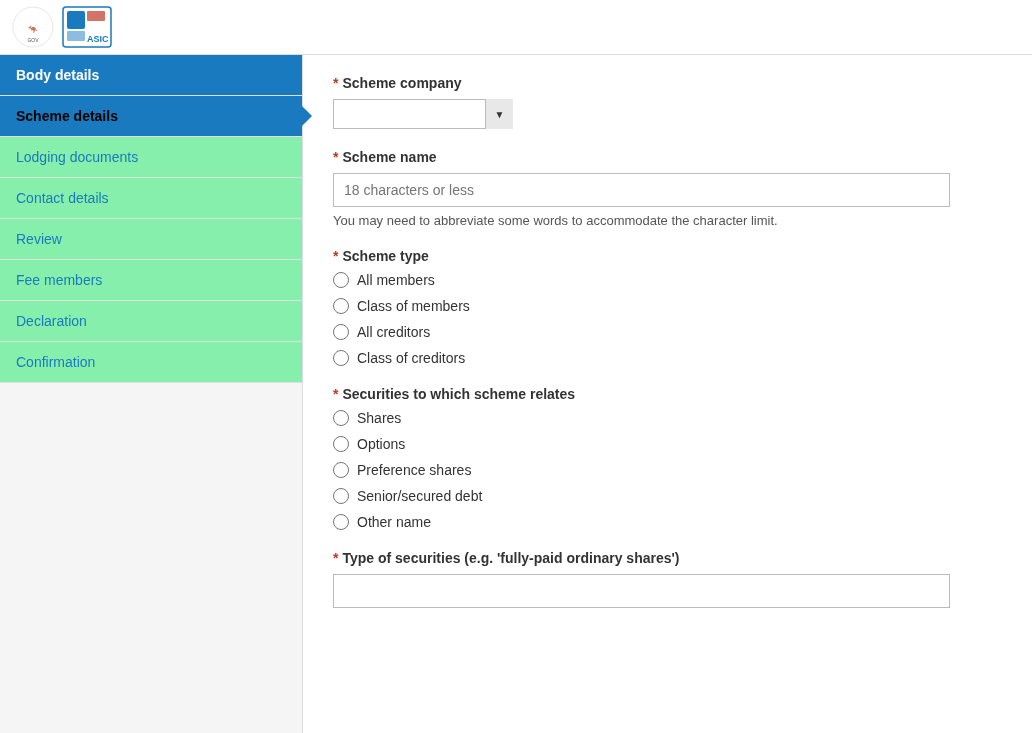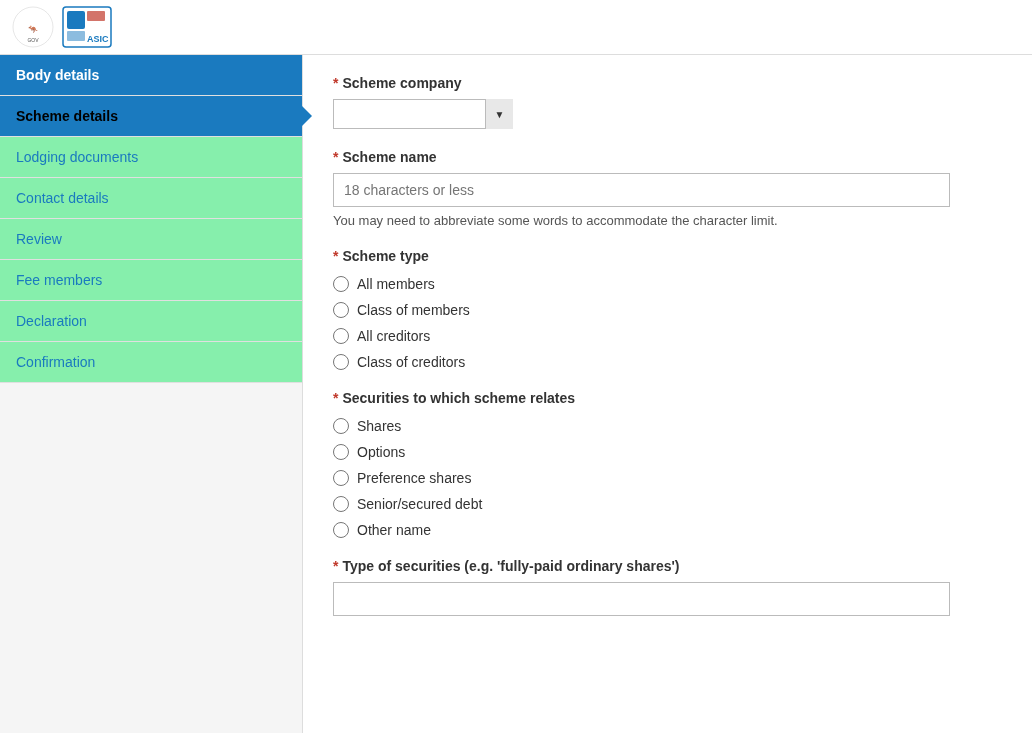--- a/index.html
+++ b/index.html
@@ -122,21 +122,21 @@
       border: 1px solid #bbb;
       font-size: 14px;
       color: #999;
     }
     .hint-text {
       font-size: 13px;
       color: #555;
       margin-top: 6px;
     }
     .radio-group {
-      margin-top: 12px;
+      margin-top: 4px;
     }
     .radio-item {
       display: flex;
       align-items: center;
       gap: 8px;
       margin-bottom: 10px;
       font-size: 14px;
       color: #333;
     }
     .radio-item input[type="radio"] {

